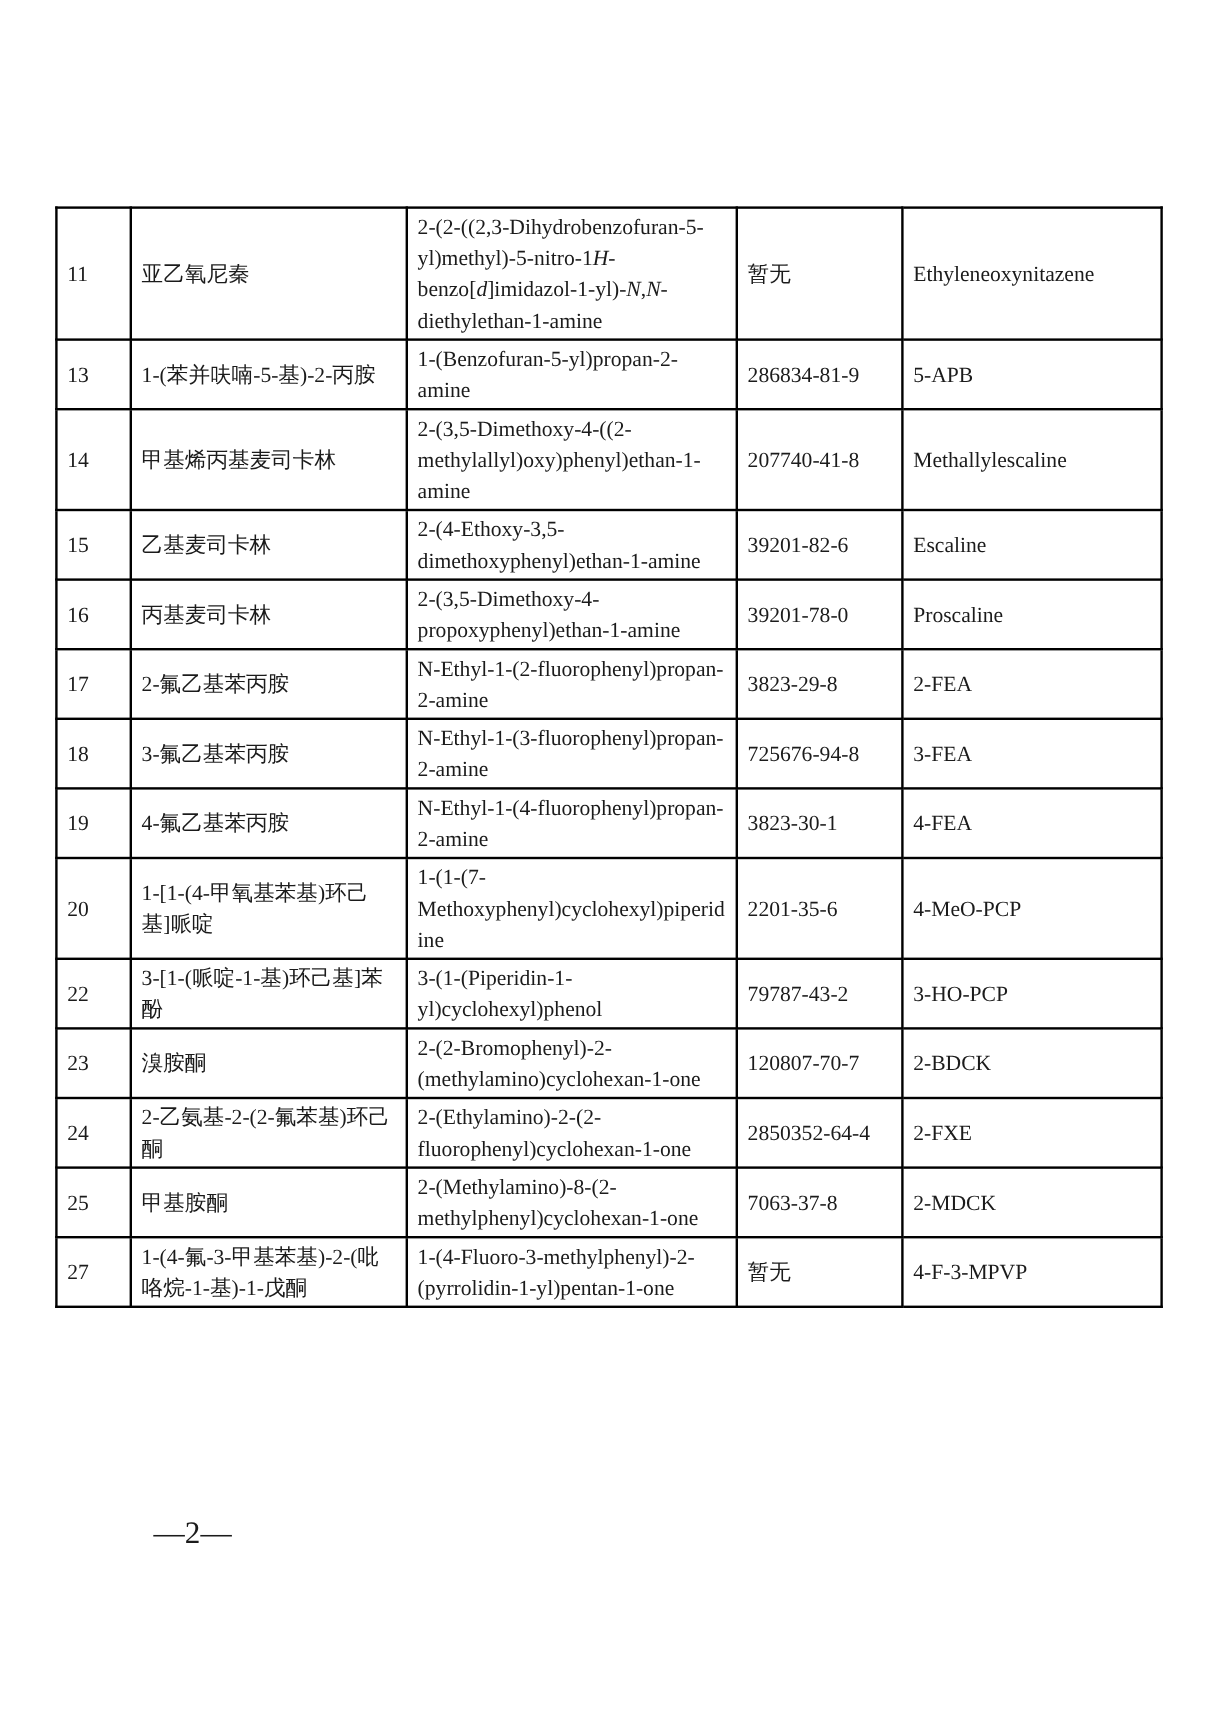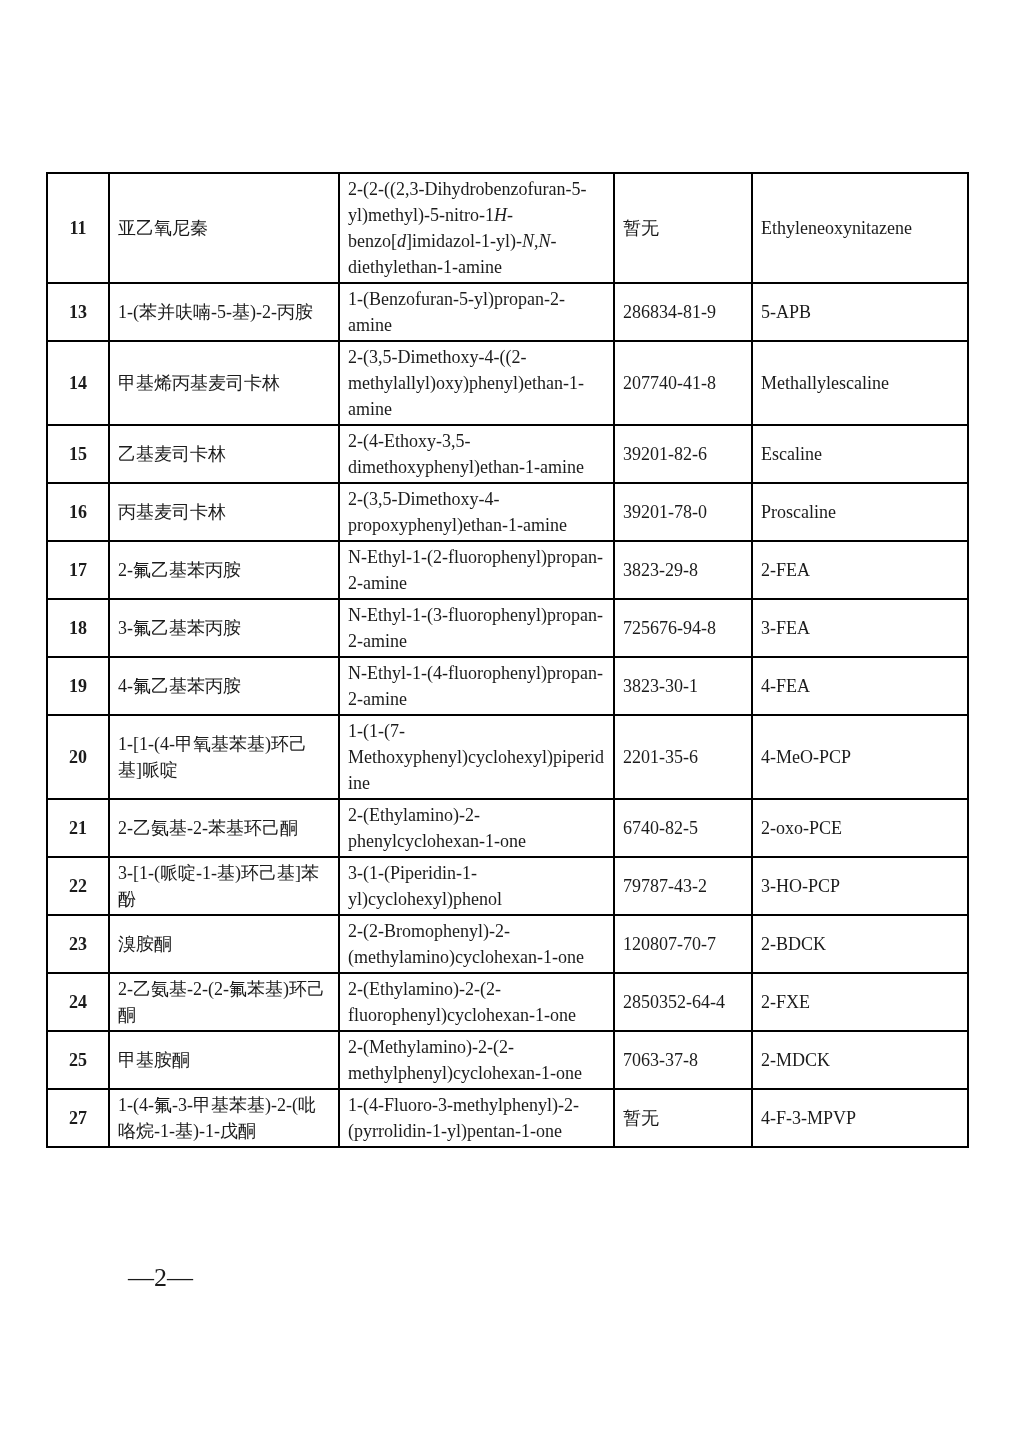--- a/index.html
+++ b/index.html
@@ -31,23 +31,21 @@
   table.substances td {
     border: 2px solid #000000;
     font-size: 18px;
     line-height: 26px;
     padding: 2px 8px;
     vertical-align: middle;
     overflow-wrap: break-word;
     word-wrap: break-word;
   }
   td.cell-no {
-    text-align: center;
     padding: 2px 2px;
-    font-weight: bold;
   }
   td.cell-chem i {
     font-style: italic;
   }
   .page-number {
     position: absolute;
     left: 128px;
     top: 1263px;
     font-size: 26px;
     line-height: 30px;
@@ -126,27 +124,20 @@
     <td class="cell-common">4-FEA</td>
   </tr>
         <tr>
     <td class="cell-no">20</td>
     <td class="cell-cn">1-[1-(4-甲氧基苯基)环己基]哌啶</td>
     <td class="cell-chem">1-(1-(7-Methoxyphenyl)cyclohexyl)piperidine</td>
     <td class="cell-cas">2201-35-6</td>
     <td class="cell-common">4-MeO-PCP</td>
   </tr>
         <tr>
-    <td class="cell-no">21</td>
-    <td class="cell-cn">2-乙氨基-2-苯基环己酮</td>
-    <td class="cell-chem">2-(Ethylamino)-2-phenylcyclohexan-1-one</td>
-    <td class="cell-cas">6740-82-5</td>
-    <td class="cell-common">2-oxo-PCE</td>
-  </tr>
-        <tr>
     <td class="cell-no">22</td>
     <td class="cell-cn">3-[1-(哌啶-1-基)环己基]苯酚</td>
     <td class="cell-chem">3-(1-(Piperidin-1-yl)cyclohexyl)phenol</td>
     <td class="cell-cas">79787-43-2</td>
     <td class="cell-common">3-HO-PCP</td>
   </tr>
         <tr>
     <td class="cell-no">23</td>
     <td class="cell-cn">溴胺酮</td>
     <td class="cell-chem">2-(2-Bromophenyl)-2-(methylamino)cyclohexan-1-one</td>
@@ -156,21 +147,21 @@
         <tr>
     <td class="cell-no">24</td>
     <td class="cell-cn">2-乙氨基-2-(2-氟苯基)环己酮</td>
     <td class="cell-chem">2-(Ethylamino)-2-(2-fluorophenyl)cyclohexan-1-one</td>
     <td class="cell-cas">2850352-64-4</td>
     <td class="cell-common">2-FXE</td>
   </tr>
         <tr>
     <td class="cell-no">25</td>
     <td class="cell-cn">甲基胺酮</td>
-    <td class="cell-chem">2-(Methylamino)-2-(2-methylphenyl)cyclohexan-1-one</td>
+    <td class="cell-chem">2-(Methylamino)-8-(2-methylphenyl)cyclohexan-1-one</td>
     <td class="cell-cas">7063-37-8</td>
     <td class="cell-common">2-MDCK</td>
   </tr>
         <tr>
     <td class="cell-no">27</td>
     <td class="cell-cn">1-(4-氟-3-甲基苯基)-2-(吡咯烷-1-基)-1-戊酮</td>
     <td class="cell-chem">1-(4-Fluoro-3-methylphenyl)-2-(pyrrolidin-1-yl)pentan-1-one</td>
     <td class="cell-cas">暂无</td>
     <td class="cell-common">4-F-3-MPVP</td>
   </tr>

